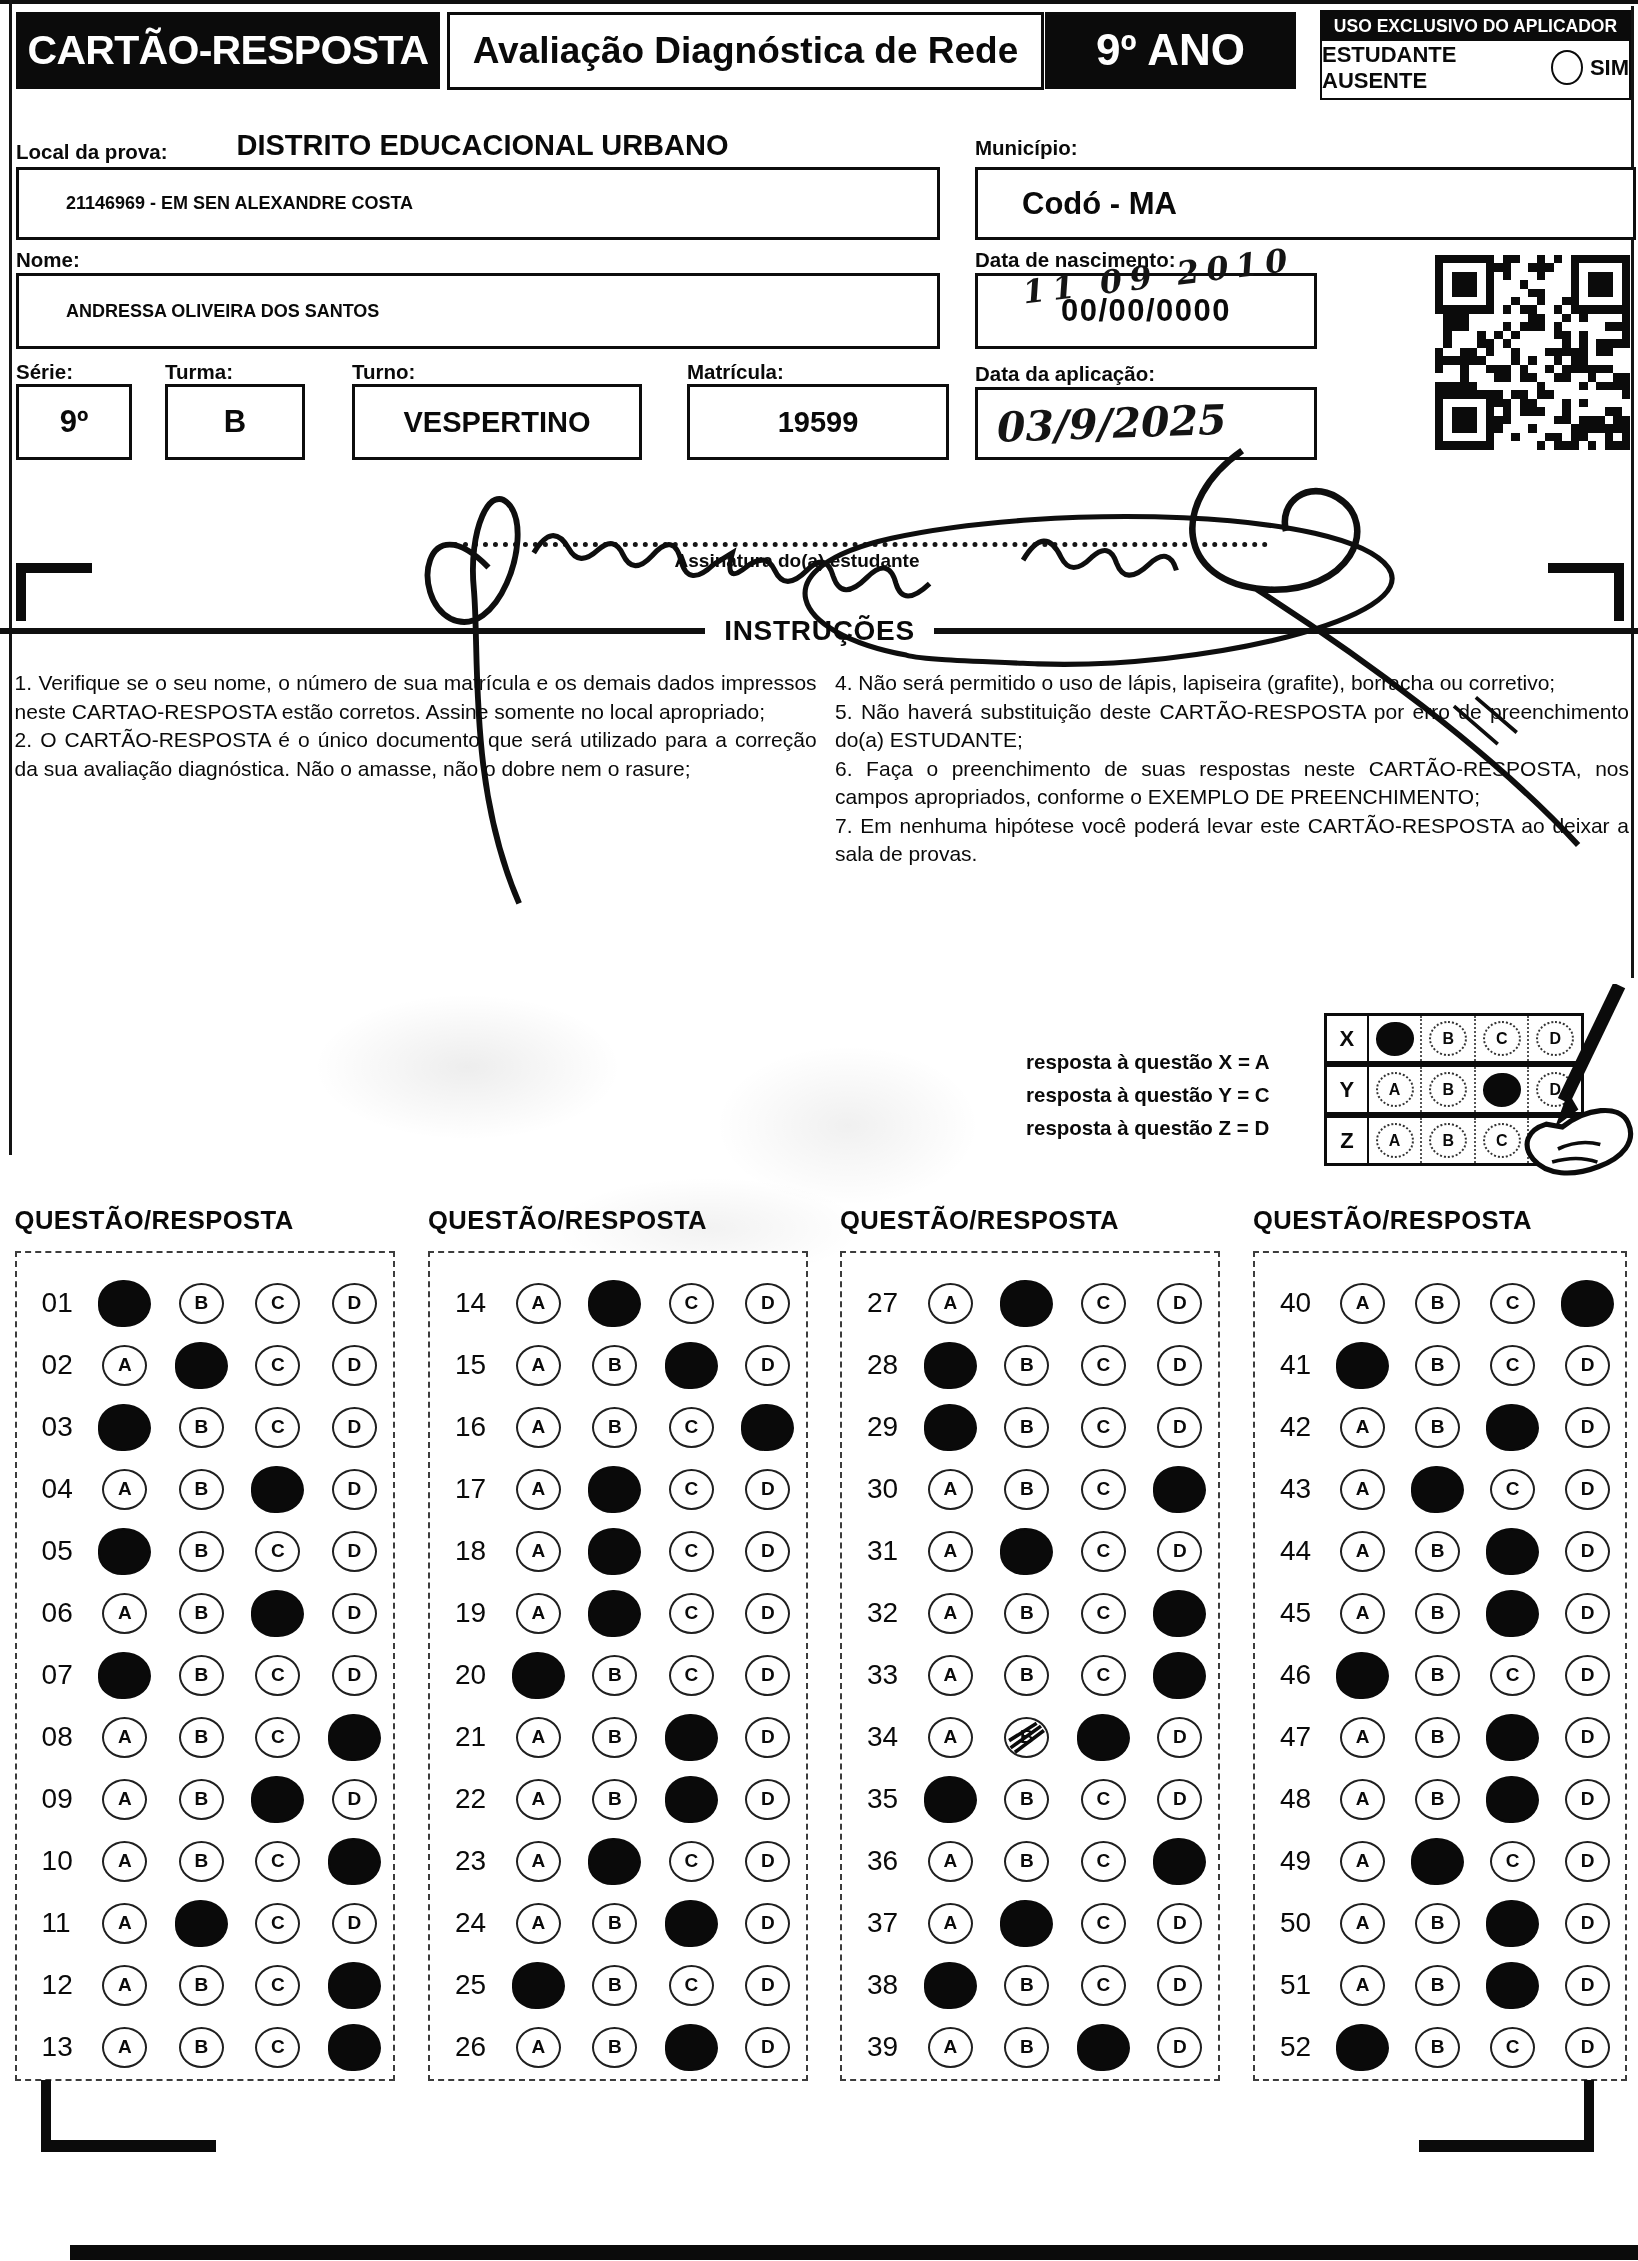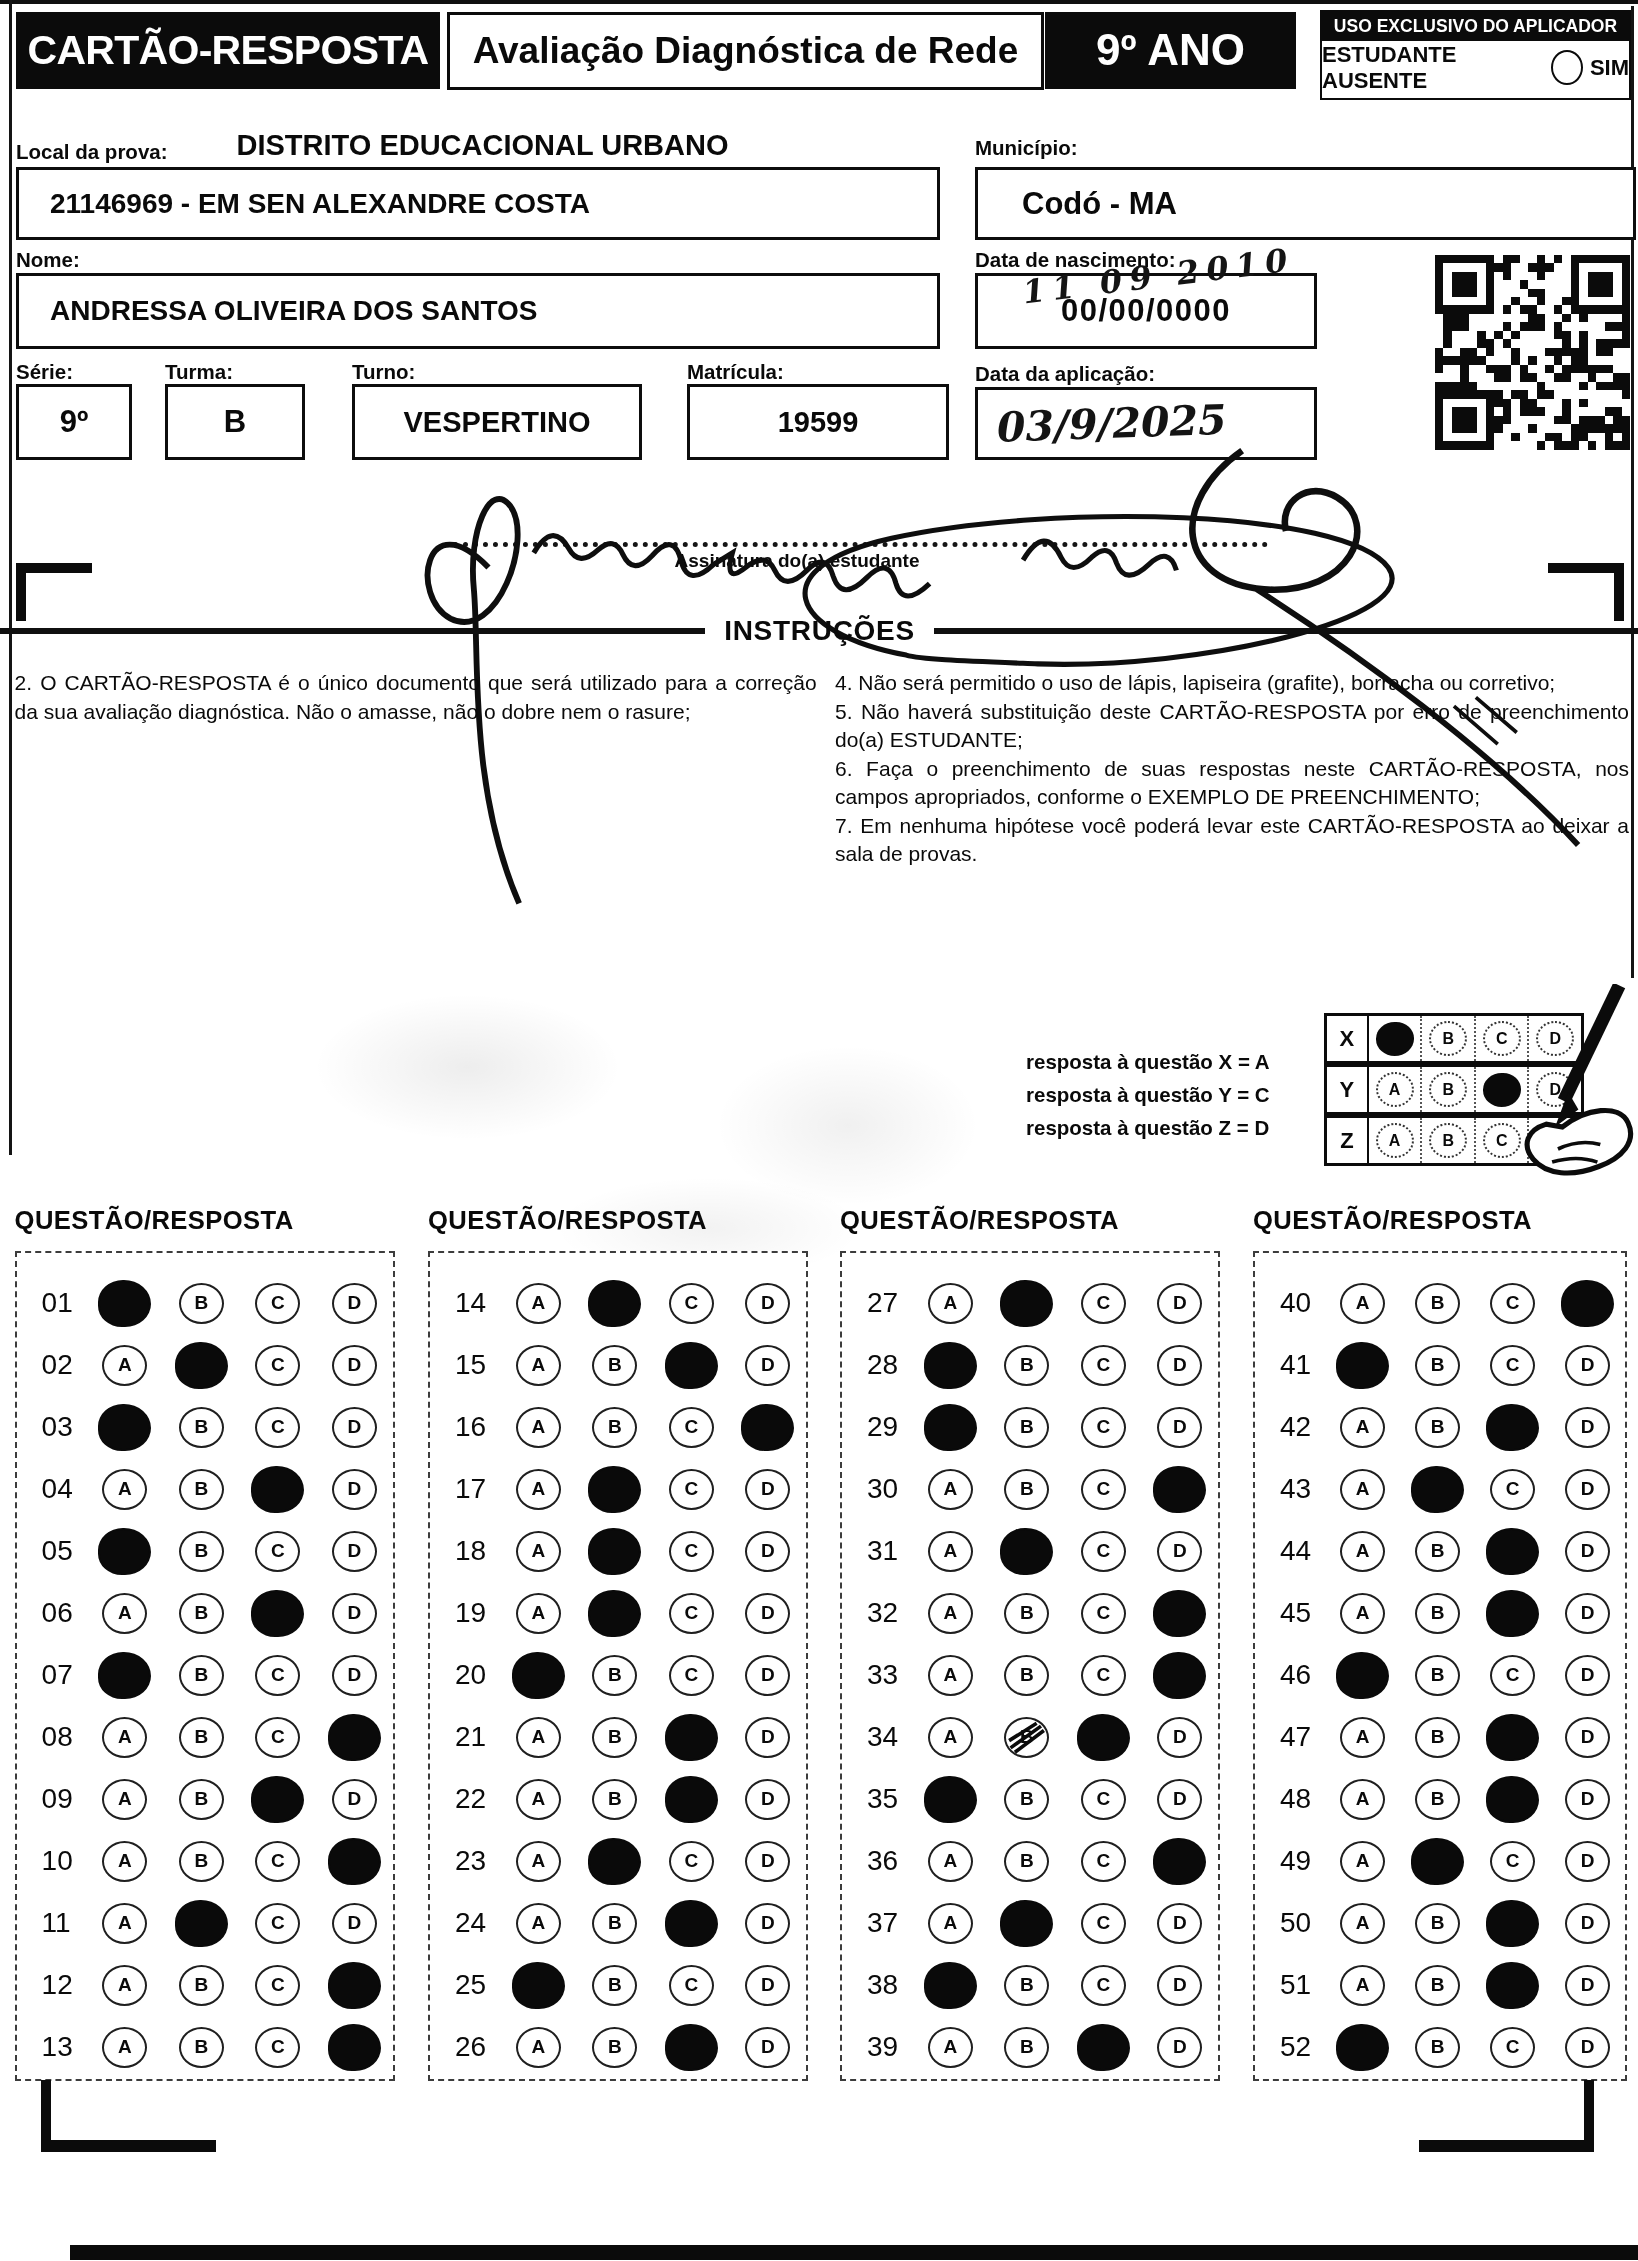--- a/index.html
+++ b/index.html
@@ -21,21 +21,21 @@
   .uso-box{left:1320px;top:10.2px;width:307px;height:86px;border:2.9px solid #0b0b0b;background:#fff;}
   .uso-title{background:#0b0b0b;color:#fff;font-weight:bold;font-size:17.5px;text-align:center;
              height:29px;line-height:29px;}
   .uso-row{display:flex;align-items:center;justify-content:center;gap:7.3px;height:53px;
            font-weight:bold;font-size:22px;}
   .circle-empty{width:31px;height:31px;border:2.9px solid #0b0b0b;border-radius:50%;background:#fff;}
   
   .lbl{font-weight:bold;font-size:20.5px;}
   .district{left:183px;top:129px;width:599px;text-align:center;font-weight:bold;font-size:29px;}
   .fbox{border:3.7px solid #0d0d0d;background:#fff;display:flex;align-items:center;}
-  .fval{font-weight:bold;font-size:28px;padding-left:31px;}
+  .fval{font-weight:bold;font-size:18px;padding-left:47px;}
   .fval-center{width:100%;text-align:center;padding:0;font-weight:bold;}
   .hand{font-family:"DejaVu Serif",serif;font-style:italic;color:#141414;}
   
   .dotline{left:453px;top:542px;width:815px;border-bottom:5.1px dotted #161616;}
   .sig-label{left:607px;top:550px;width:380px;text-align:center;font-weight:bold;font-size:19px;}
   
   .instr-divider{left:0;top:615px;width:1639px;display:flex;align-items:center;gap:19px;}
   .instr-line{flex:1;height:6.6px;background:#101010;}
   .instr-title{font-weight:bold;font-size:28px;letter-spacing:0.7px;}
   .instr-col{font-size:21px;line-height:28.5px;text-align:justify;}
@@ -336,20 +336,21 @@
   <div class="abs mark" style="left:1548px;top:563px;width:76px;height:10.2px;"></div>
   <div class="abs mark" style="left:1614px;top:563px;width:10.2px;height:58px;"></div>
 
   <div class="abs instr-divider">
     <div class="instr-line"></div>
     <div class="instr-title">INSTRUÇÕES</div>
     <div class="instr-line"></div>
   </div>
 
   <div id="instr-left" class="abs instr-col" style="left:14.6px;top:669px;width:802px;">
+      <p>1. Verifique se o seu nome, o número de sua matrícula e os demais dados impressos neste CARTAO-RESPOSTA estão corretos. Assine somente no local apropriado;</p>
       <p>2. O CARTÃO-RESPOSTA é o único documento que será utilizado para a correção da sua avaliação diagnóstica. Não o amasse, não o dobre nem o rasure;</p>
     </div>
   <div id="instr-right" class="abs instr-col" style="left:835px;top:669px;width:794px;">
       <p>4. Não será permitido o uso de lápis, lapiseira (grafite), borracha ou corretivo;</p>
       <p>5. Não haverá substituição deste CARTÃO-RESPOSTA por erro de preenchimento do(a) ESTUDANTE;</p>
       <p>6. Faça o preenchimento de suas respostas neste CARTÃO-RESPOSTA, nos campos apropriados, conforme o EXEMPLO DE PREENCHIMENTO;</p>
       <p>7. Em nenhuma hipótese você poderá levar este CARTÃO-RESPOSTA ao deixar a sala de provas.</p>
     </div>
 
   <div class="abs smudge" style="left:314px;top:994px;width:307px;height:146px;background:radial-gradient(closest-side,rgba(0,0,0,0.07),transparent);"></div>

